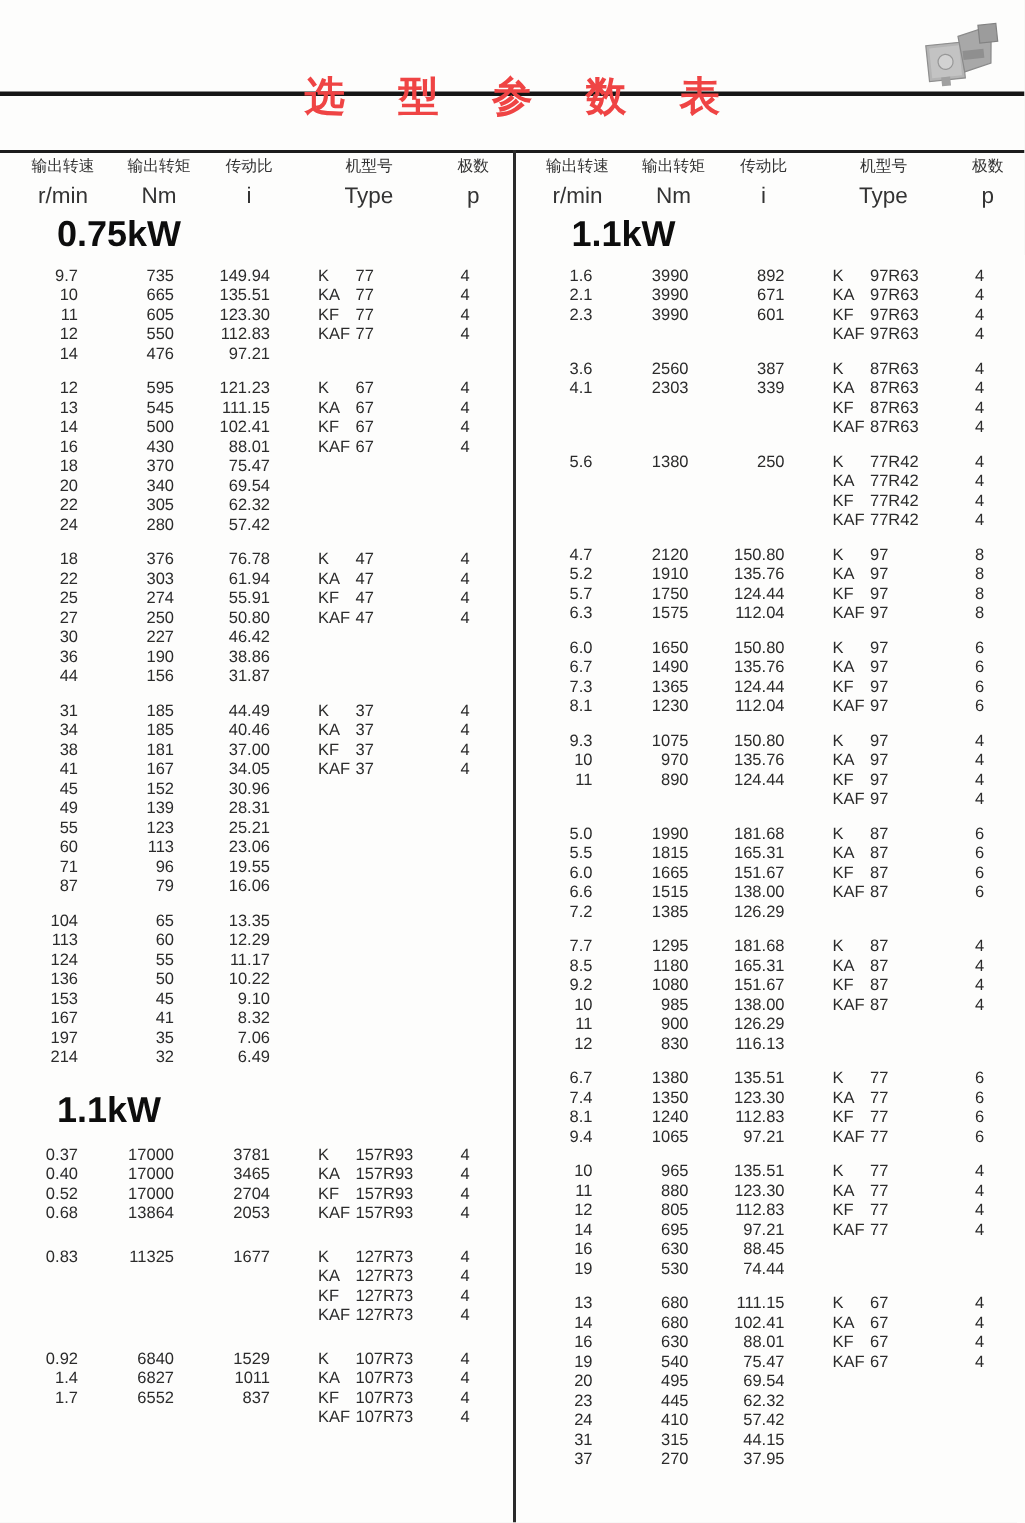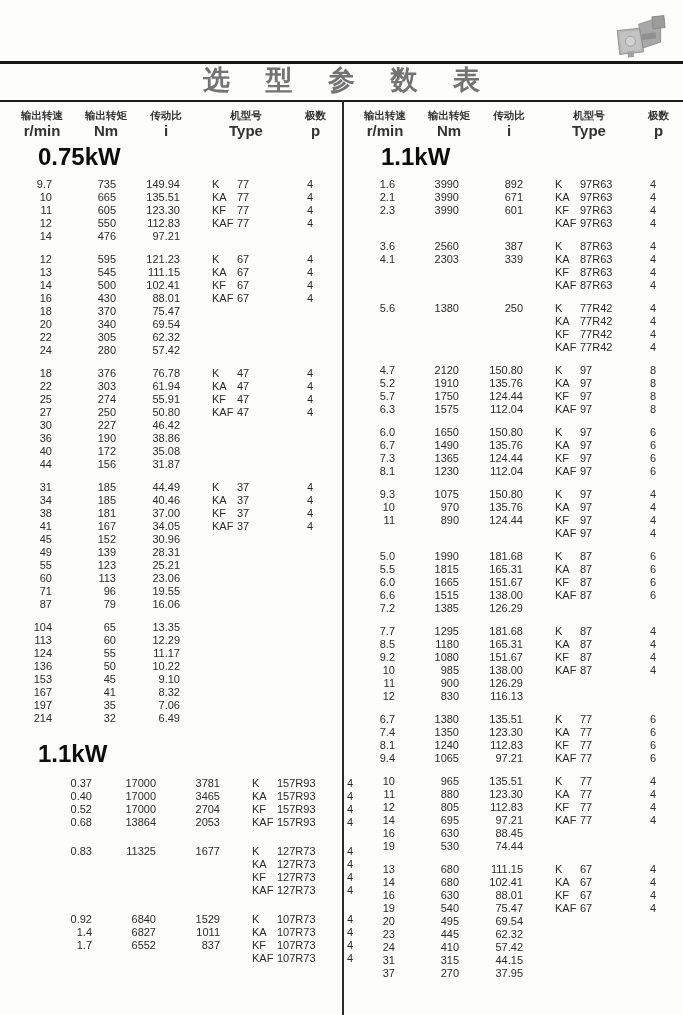--- a/index.html
+++ b/index.html
@@ -12,47 +12,47 @@
   .page{
     position:relative;width:683px;height:1015px;
     background:#fdfdfc;overflow:hidden;
   }
   
   .rule-top{position:absolute;left:0;top:61px;width:683px;height:3px;background:#161616;}
   .rule-title{position:absolute;left:0;top:100px;width:683px;height:2px;background:#1c1c1c;}
   .v-divider{position:absolute;left:342px;top:100px;width:2px;height:915px;background:#2a2a2a;}
   
   .page-title{
-    position:absolute;top:63px;left:0;width:100%;
-    text-align:center;font-size:27px;font-weight:bold;color:#737373;
+    position:absolute;top:47px;left:0;width:100%;
+    text-align:center;font-size:27px;font-weight:bold;color:#ef4444;
     letter-spacing:14px;text-indent:14px;line-height:34px;
   }
   
   .photo{position:absolute;left:612px;top:14px;width:60px;height:46px;}
   
   .header-half{
     position:absolute;top:104px;height:34px;width:335px;
     display:grid;grid-template-columns:68px 60px 60px 100px 39px;
     padding-left:8px;font-size:10.5px;color:#333;
   }
   .header-half.right{left:343px;}
   .header-half.left{left:0;}
-  .hcell{display:flex;flex-direction:column;align-items:center;justify-content:flex-end;line-height:15px;font-weight:bold;}
+  .hcell{display:flex;flex-direction:column;align-items:center;justify-content:space-between;line-height:15px;}
   .hcell .unit{font-size:15px;}
   
   .column{position:absolute;top:140px;width:341px;}
   #col-left{left:0;}
   #col-right{left:343px;}
   .power-heading{
     font-size:24px;font-weight:bold;color:#0d0d0d;
     padding-left:38px;margin-top:4px;margin-bottom:8px;line-height:26px;
   }
   .power-section + .power-section .power-heading{margin-top:16px;margin-bottom:10px;}
   .group{margin-bottom:10px;}
-  #col-left .power-section:last-child .group{margin-bottom:16px;padding-left:40px;}
+  #col-left .power-section:last-child .group{margin-bottom:16px;}
   .row{
     display:grid;grid-template-columns:48px 64px 66px 51px 56px 34px;
     padding-left:8px;height:13px;line-height:13px;font-size:11px;color:#2b2b2b;
   }
   .c-speed,.c-torque{text-align:right;padding-right:4px;}
   .c-ratio{text-align:right;padding-right:6px;}
   .c-tprefix{text-align:left;padding-left:26px;}
   .c-tmodel{text-align:left;}
   .c-poles{text-align:center;}
 </style>
@@ -278,28 +278,20 @@
           </div>
           <div class="row">
             <span class="cell c-speed">36</span>
             <span class="cell c-torque">190</span>
             <span class="cell c-ratio">38.86</span>
             <span class="cell c-tprefix"></span>
             <span class="cell c-tmodel"></span>
             <span class="cell c-poles"></span>
           </div>
           <div class="row">
-            <span class="cell c-speed">40</span>
-            <span class="cell c-torque">172</span>
-            <span class="cell c-ratio">35.08</span>
-            <span class="cell c-tprefix"></span>
-            <span class="cell c-tmodel"></span>
-            <span class="cell c-poles"></span>
-          </div>
-          <div class="row">
             <span class="cell c-speed">44</span>
             <span class="cell c-torque">156</span>
             <span class="cell c-ratio">31.87</span>
             <span class="cell c-tprefix"></span>
             <span class="cell c-tmodel"></span>
             <span class="cell c-poles"></span>
           </div>
         </div>
         <div class="group">
           <div class="row">

